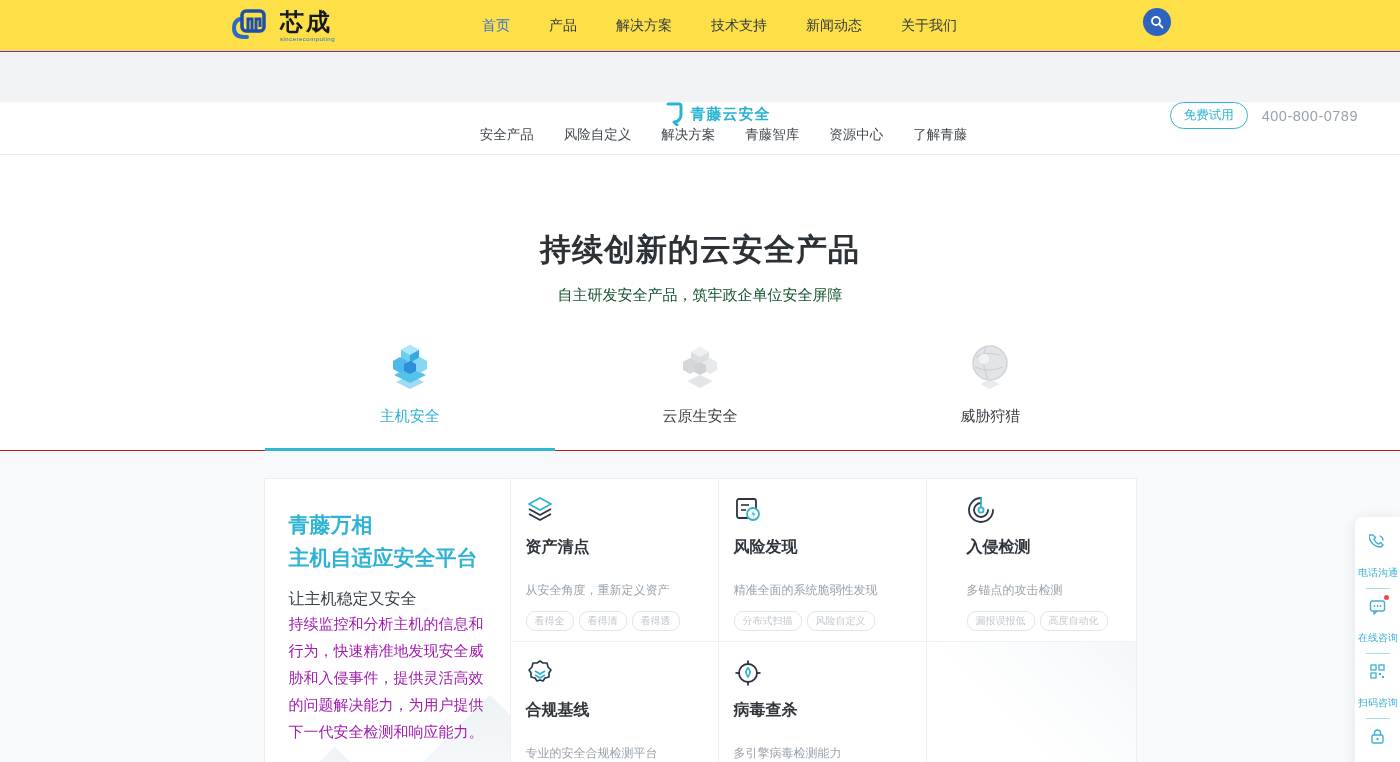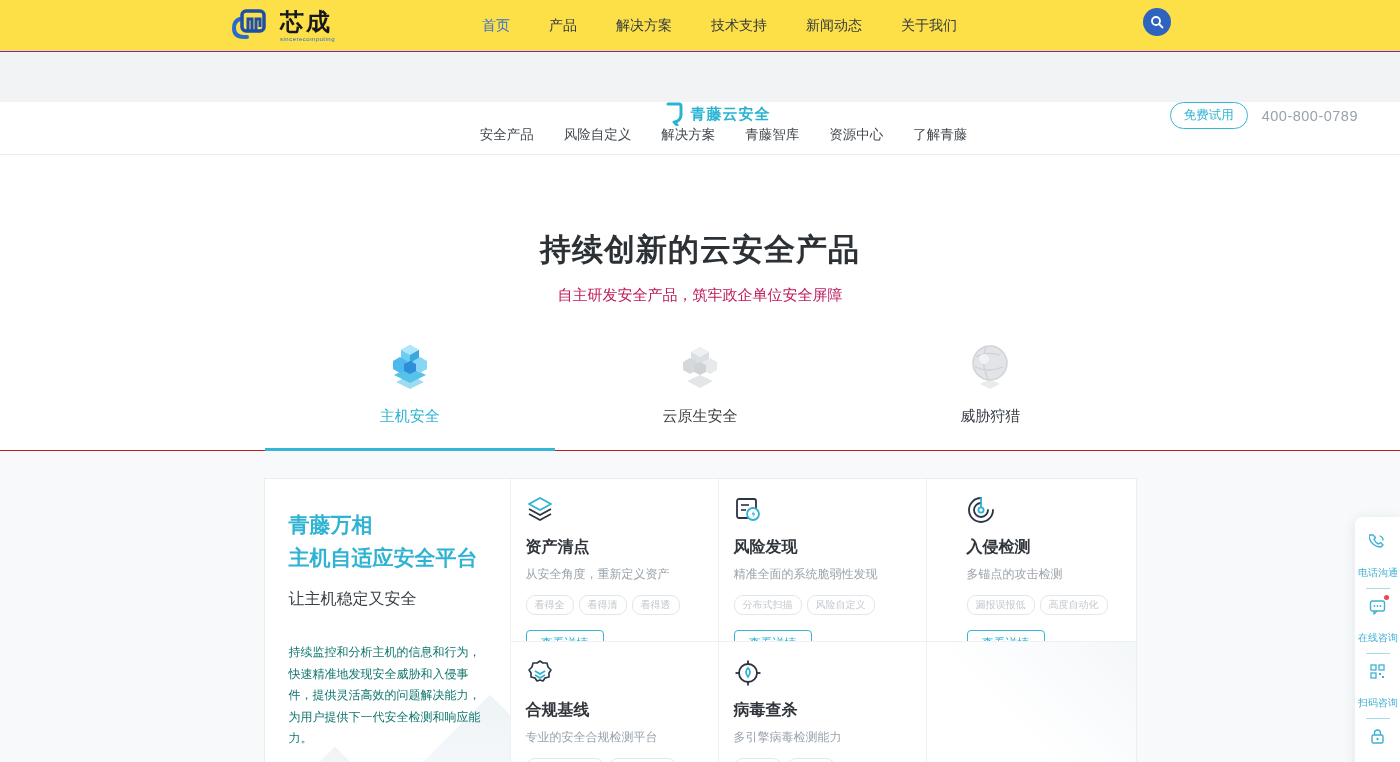--- a/index.html
+++ b/index.html
@@ -29,21 +29,21 @@
   .subnav-items { display:flex; gap:30px; margin-left:47px; }
   .subnav-items a { font-size:13.5px; color:#42484e; text-decoration:none; cursor:pointer; }
   .subnav-right { position:absolute; right:42px; display:flex; align-items:center; gap:14px; }
   .trial-pill { border:1px solid #35b6d4; color:#2fb3d2; font-size:12.5px; border-radius:14px;
     padding:4px 13px; background:#fff; cursor:pointer; }
   .phone { font-size:14.5px; color:#9aa2aa; letter-spacing:.5px; }
 
   
   .hero { background:#fff; text-align:center; border-bottom:1px solid #b91c1c; }
   .hero h1 { padding-top:74px; font-size:31px; font-weight:600; color:#2c3136; letter-spacing:1px; }
-  .hero .sub { margin-top:15px; font-size:15px; color:#be185d; }
+  .hero .sub { margin-top:15px; font-size:15px; color:#14532d; }
   .tabs { width:871px; margin:34px auto 0; display:flex; }
   .tab { flex:1; text-align:center; padding-bottom:24px; cursor:pointer; position:relative; }
   .tab .ticon { height:52px; display:flex; align-items:flex-end; justify-content:center; margin-bottom:16px; }
   .tab .tlabel { font-size:15px; color:#3c4248;font-family:Liberation Serif, serif; }
   .tab.active .tlabel { color:#2fb3d2; }
   .tab.active::after { content:""; position:absolute; left:0; right:0; bottom:-1px; height:3px; background:#35b6d4; }
 
   
   .content { background:#f7f9fa; height:344px; }
   .grid { width:873px; margin:0 auto; padding-top:27px; }
@@ -53,26 +53,26 @@
     padding:17px 15px; position:relative; overflow:hidden; }
   .cell:nth-child(4), .cell.last { border-right:none;padding-left:40px; }
 
   .feature { grid-row:1 / span 2; padding:30px 24px; position:relative; overflow:hidden; }
   .feature .deco1 { position:absolute; left:-30px; bottom:-40px; width:200px; height:200px;
     background:linear-gradient(135deg,#f0f4f7 0%,#fafcfd 70%); transform:rotate(45deg); }
   .feature .deco2 { position:absolute; right:-60px; bottom:60px; width:160px; height:160px;
     background:linear-gradient(135deg,#eef3f6 0%,#ffffff 80%); transform:rotate(45deg); }
   .feature h2 { font-size:21px; line-height:1.55; color:#2fb3d2; font-weight:bold; position:relative; }
   .feature .fsub { margin-top:15px; font-size:16px; color:#383f46; position:relative; }
-  .feature .fdesc { margin-top:32px; font-size:12px; line-height:1.8; color:#0f766e; position:relative; }
+  .feature .fdesc { font-size:15px; line-height:1.8; color:#a21caf; position:relative; }
   .detail-btn { display:inline-block; border:1px solid #35b6d4; color:#2fb3d2; background:#fff;
     border-radius:4px; font-size:13px; text-align:center; cursor:pointer; }
 
   .pname { font-size:16px; font-weight:bold; color:#2f353b; margin-top:13px; }
-  .pdesc { font-size:12px; color:#9aa3ab; margin-top:8px; }
+  .pdesc { font-size:12px; color:#9aa3ab; margin-top:24px; }
   .ptags { margin-top:12px; display:flex; gap:5px; }
   .ptag { border:1px solid #e3e6e9; color:#c3c9cf; font-size:10px; border-radius:9px; padding:2px 8px; white-space:nowrap; }
   .cell .detail-btn { margin-top:15px; width:78px; padding:4px 0; font-size:12px; }
   .empty-cell { background:linear-gradient(225deg,#f4f7f9 0%,#ffffff 40%); }
 
   
   .floatbar { position:absolute; right:0; top:517px; width:45px; background:#fff;
     border-radius:8px 0 0 8px; box-shadow:0 2px 12px rgba(60,90,110,.12); padding:9px 0 4px; }
   .fitem { display:flex; flex-direction:column; align-items:center; gap:16px; padding:7px 0 6px; cursor:pointer; position:relative; }
   .fitem .flabel { font-size:10.5px; color:#3fb0d4; white-space:nowrap; transform:scale(.95); }

